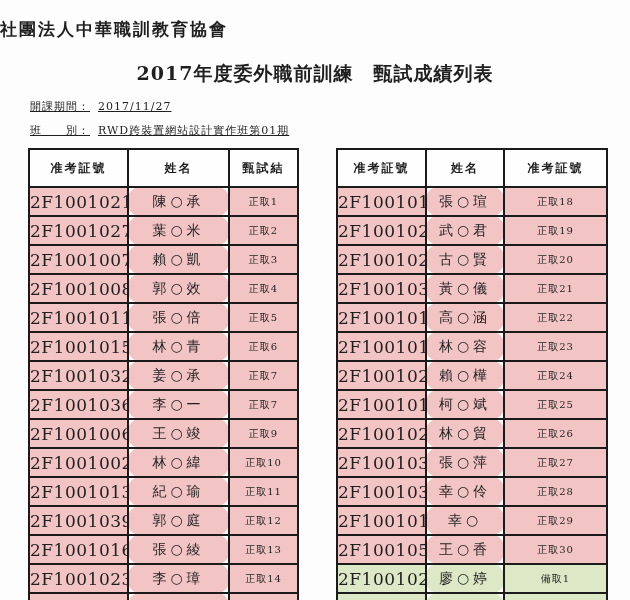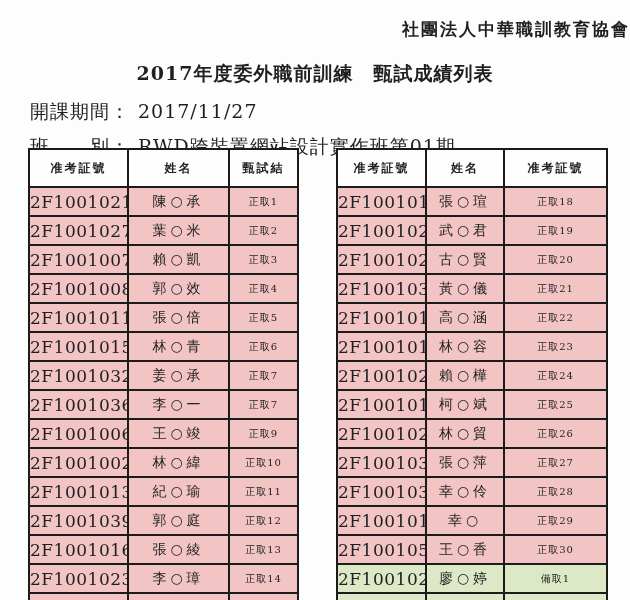--- a/index.html
+++ b/index.html
@@ -12,36 +12,37 @@
   .page {
     position: relative;
     width: 630px;
     height: 600px;
     overflow: hidden;
     background: #fdfdfe;
   }
   .doc-header { padding-top: 18px; }
   .org-title {
     margin: 0 0 20px 0;
-    text-align: right;
+    text-align: left;
     font-size: 17px;
     font-weight: bold;
     letter-spacing: 2px;
   }
   .doc-title {
     margin: 0 0 12px 0;
     text-align: center;
     font-size: 19px;
     font-weight: bold;
     letter-spacing: 1px;
   }
   .info-line {
     margin: 0 4px 9px 30px;
-    font-size: 19px;
+    font-size: 11px;
     letter-spacing: 1px;
+    text-decoration: underline;
   }
   .info-line .value { margin-left: 8px; }
 
   table.results {
     position: absolute;
     top: 148px;
     border-collapse: collapse;
     table-layout: fixed;
     background: #fff;
   }
@@ -58,21 +59,21 @@
   }
   table.results th {
     height: 36px;
     font-size: 12px;
     font-weight: bold;
     letter-spacing: 2px;
     background: #fefefe;
   }
   table.results td { height: 27px; }
   td.id-cell   { font-size: 17px; letter-spacing: 0.5px; }
-  td.name-cell { font-size: 14px; letter-spacing: 4px; }
+  td.name-cell { font-size: 14px; letter-spacing: 4px; border-radius: 12px; }
   td.result-cell { font-size: 10px; letter-spacing: 1px; }
   tr.admitted td { background: var(--admitted-bg, #f2c4c4); }
   tr.waitlist td { background: var(--waitlist-bg, #dde8c6); }
 </style>
 </head>
 <body>
 
 <div class="page">
   <div class="doc-header">
     <h1 class="org-title">社團法人中華職訓教育協會</h1>

